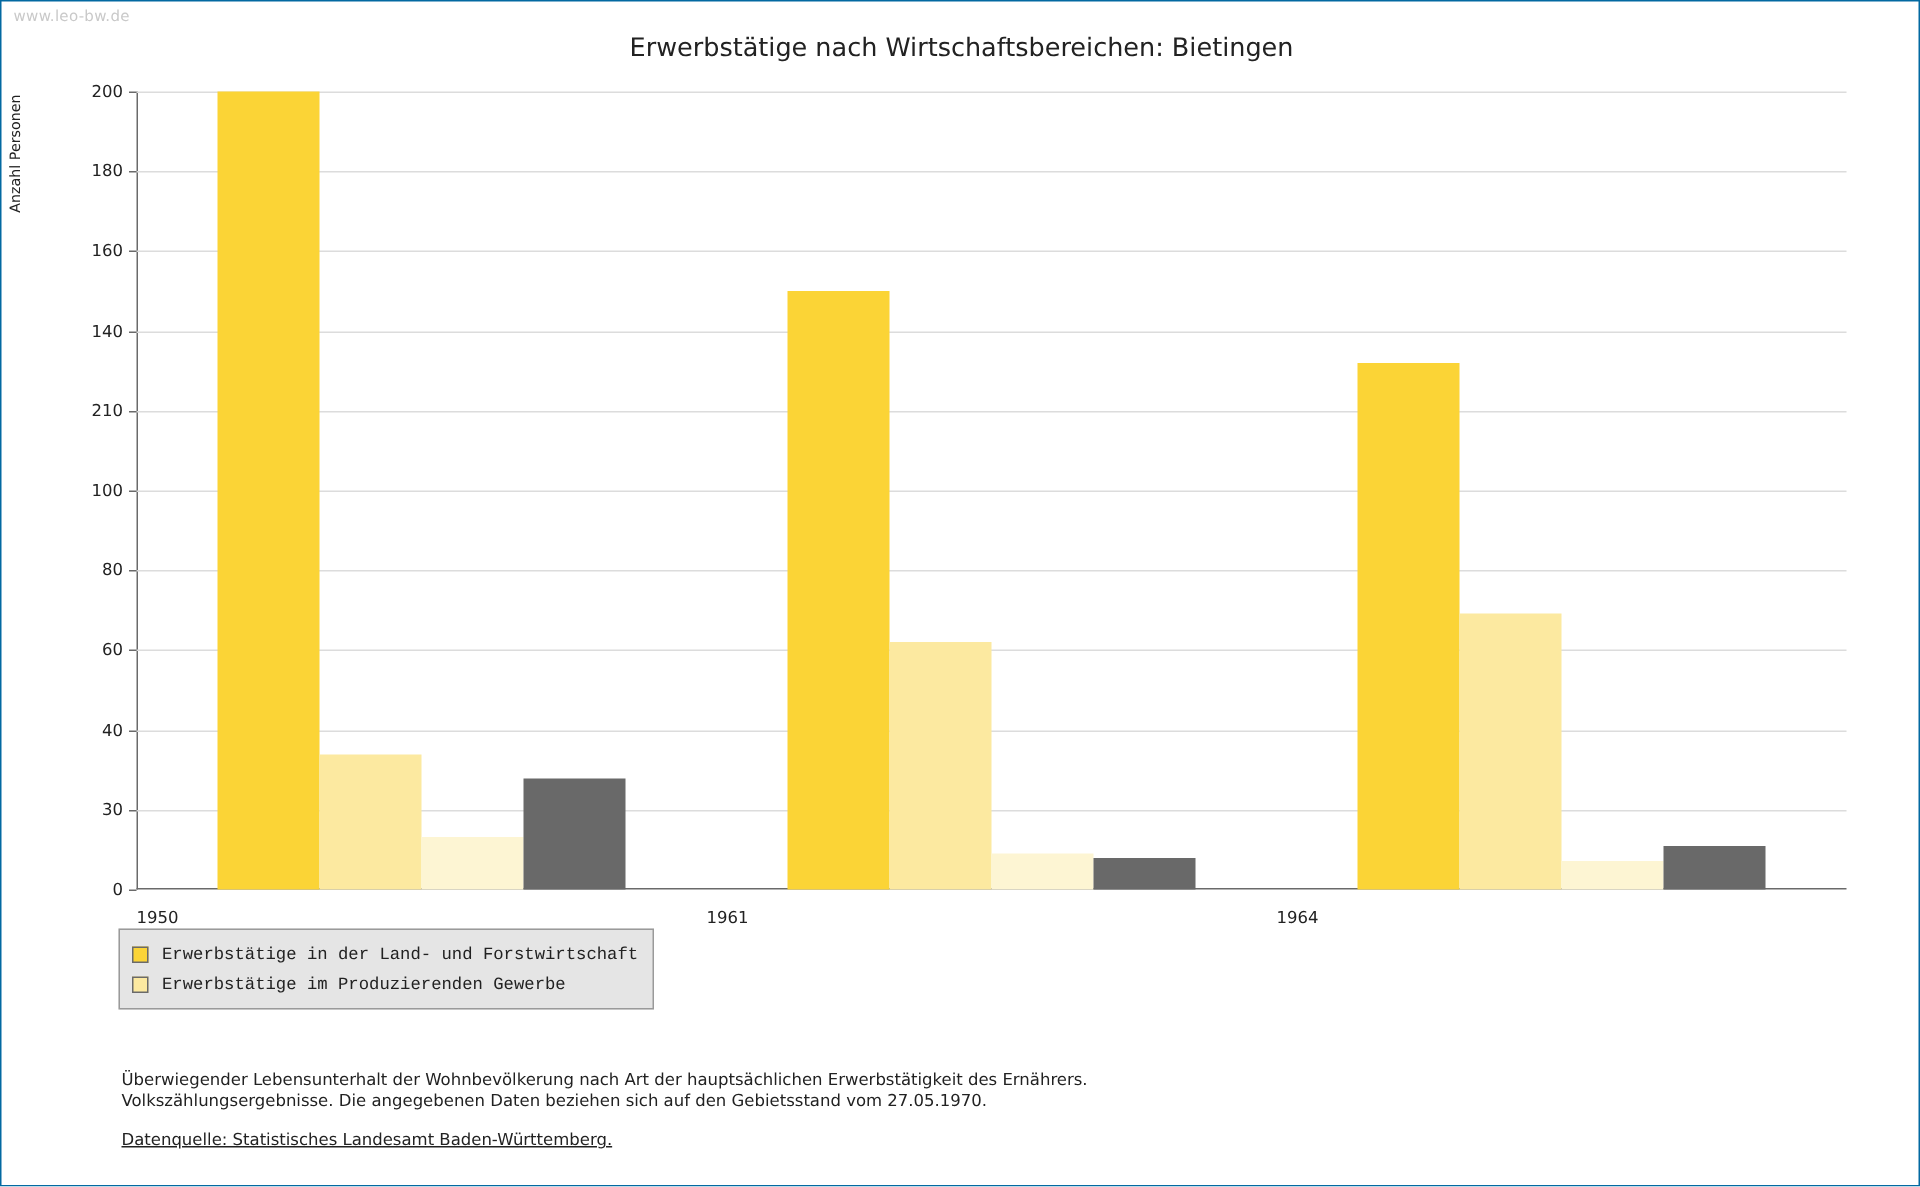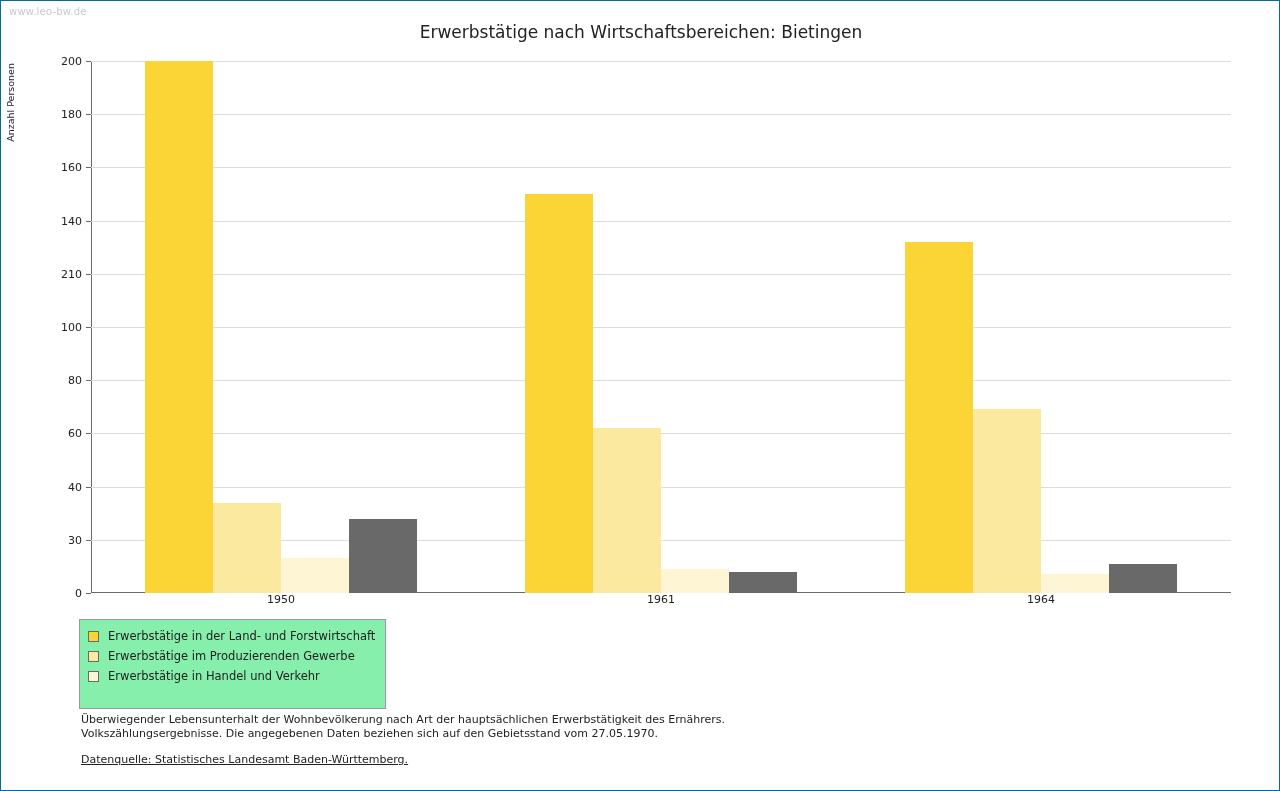--- a/index.html
+++ b/index.html
@@ -107,35 +107,36 @@
     position: absolute;
     bottom: 0;
     height: 532px;
   }
   .bar {
     position: absolute;
     bottom: 0;
   }
   .xtick-label {
     position: absolute;
-    top: 532px;
+    top: 544px;
     width: 100%;
-    text-align: center;
+    text-align: left;
     font-size: 11px;
     color: #222222;
   }
   
   #legend {
     position: absolute;
     left: 78px;
     top: 618px;
     border: 1px solid #9a9a9a;
-    background: #86efac;
-    padding: 6px 10px 22px 8px;
+    background: #e5e5e5;
+    padding: 6px 10px 6px 8px;
     box-sizing: border-box;
+    font-family: Liberation Mono, monospace;
   }
   .legend-row {
     display: flex;
     align-items: center;
     height: 20px;
   }
   .legend-swatch {
     width: 11px;
     height: 11px;
     border: 1px solid #6a6a6a;
@@ -262,24 +263,20 @@
 
   <div id="legend">
       <div class="legend-row">
         <span class="legend-swatch" style="background: rgb(251, 212, 54);"></span>
         <span class="legend-text">Erwerbstätige in der Land- und Forstwirtschaft</span>
       </div>
       <div class="legend-row">
         <span class="legend-swatch" style="background: rgb(252, 233, 160);"></span>
         <span class="legend-text">Erwerbstätige im Produzierenden Gewerbe</span>
       </div>
-      <div class="legend-row">
-        <span class="legend-swatch" style="background: rgb(253, 245, 211);"></span>
-        <span class="legend-text">Erwerbstätige in Handel und Verkehr</span>
-      </div>
     </div>
 
   <div id="footnotes">
     <div>Überwiegender Lebensunterhalt der Wohnbevölkerung nach Art der hauptsächlichen Erwerbstätigkeit des Ernährers.</div>
     <div>Volkszählungsergebnisse. Die angegebenen Daten beziehen sich auf den Gebietsstand vom 27.05.1970.</div>
   </div>
 
   <div id="source">Datenquelle: Statistisches Landesamt Baden-Württemberg.</div>
 </div>
 

